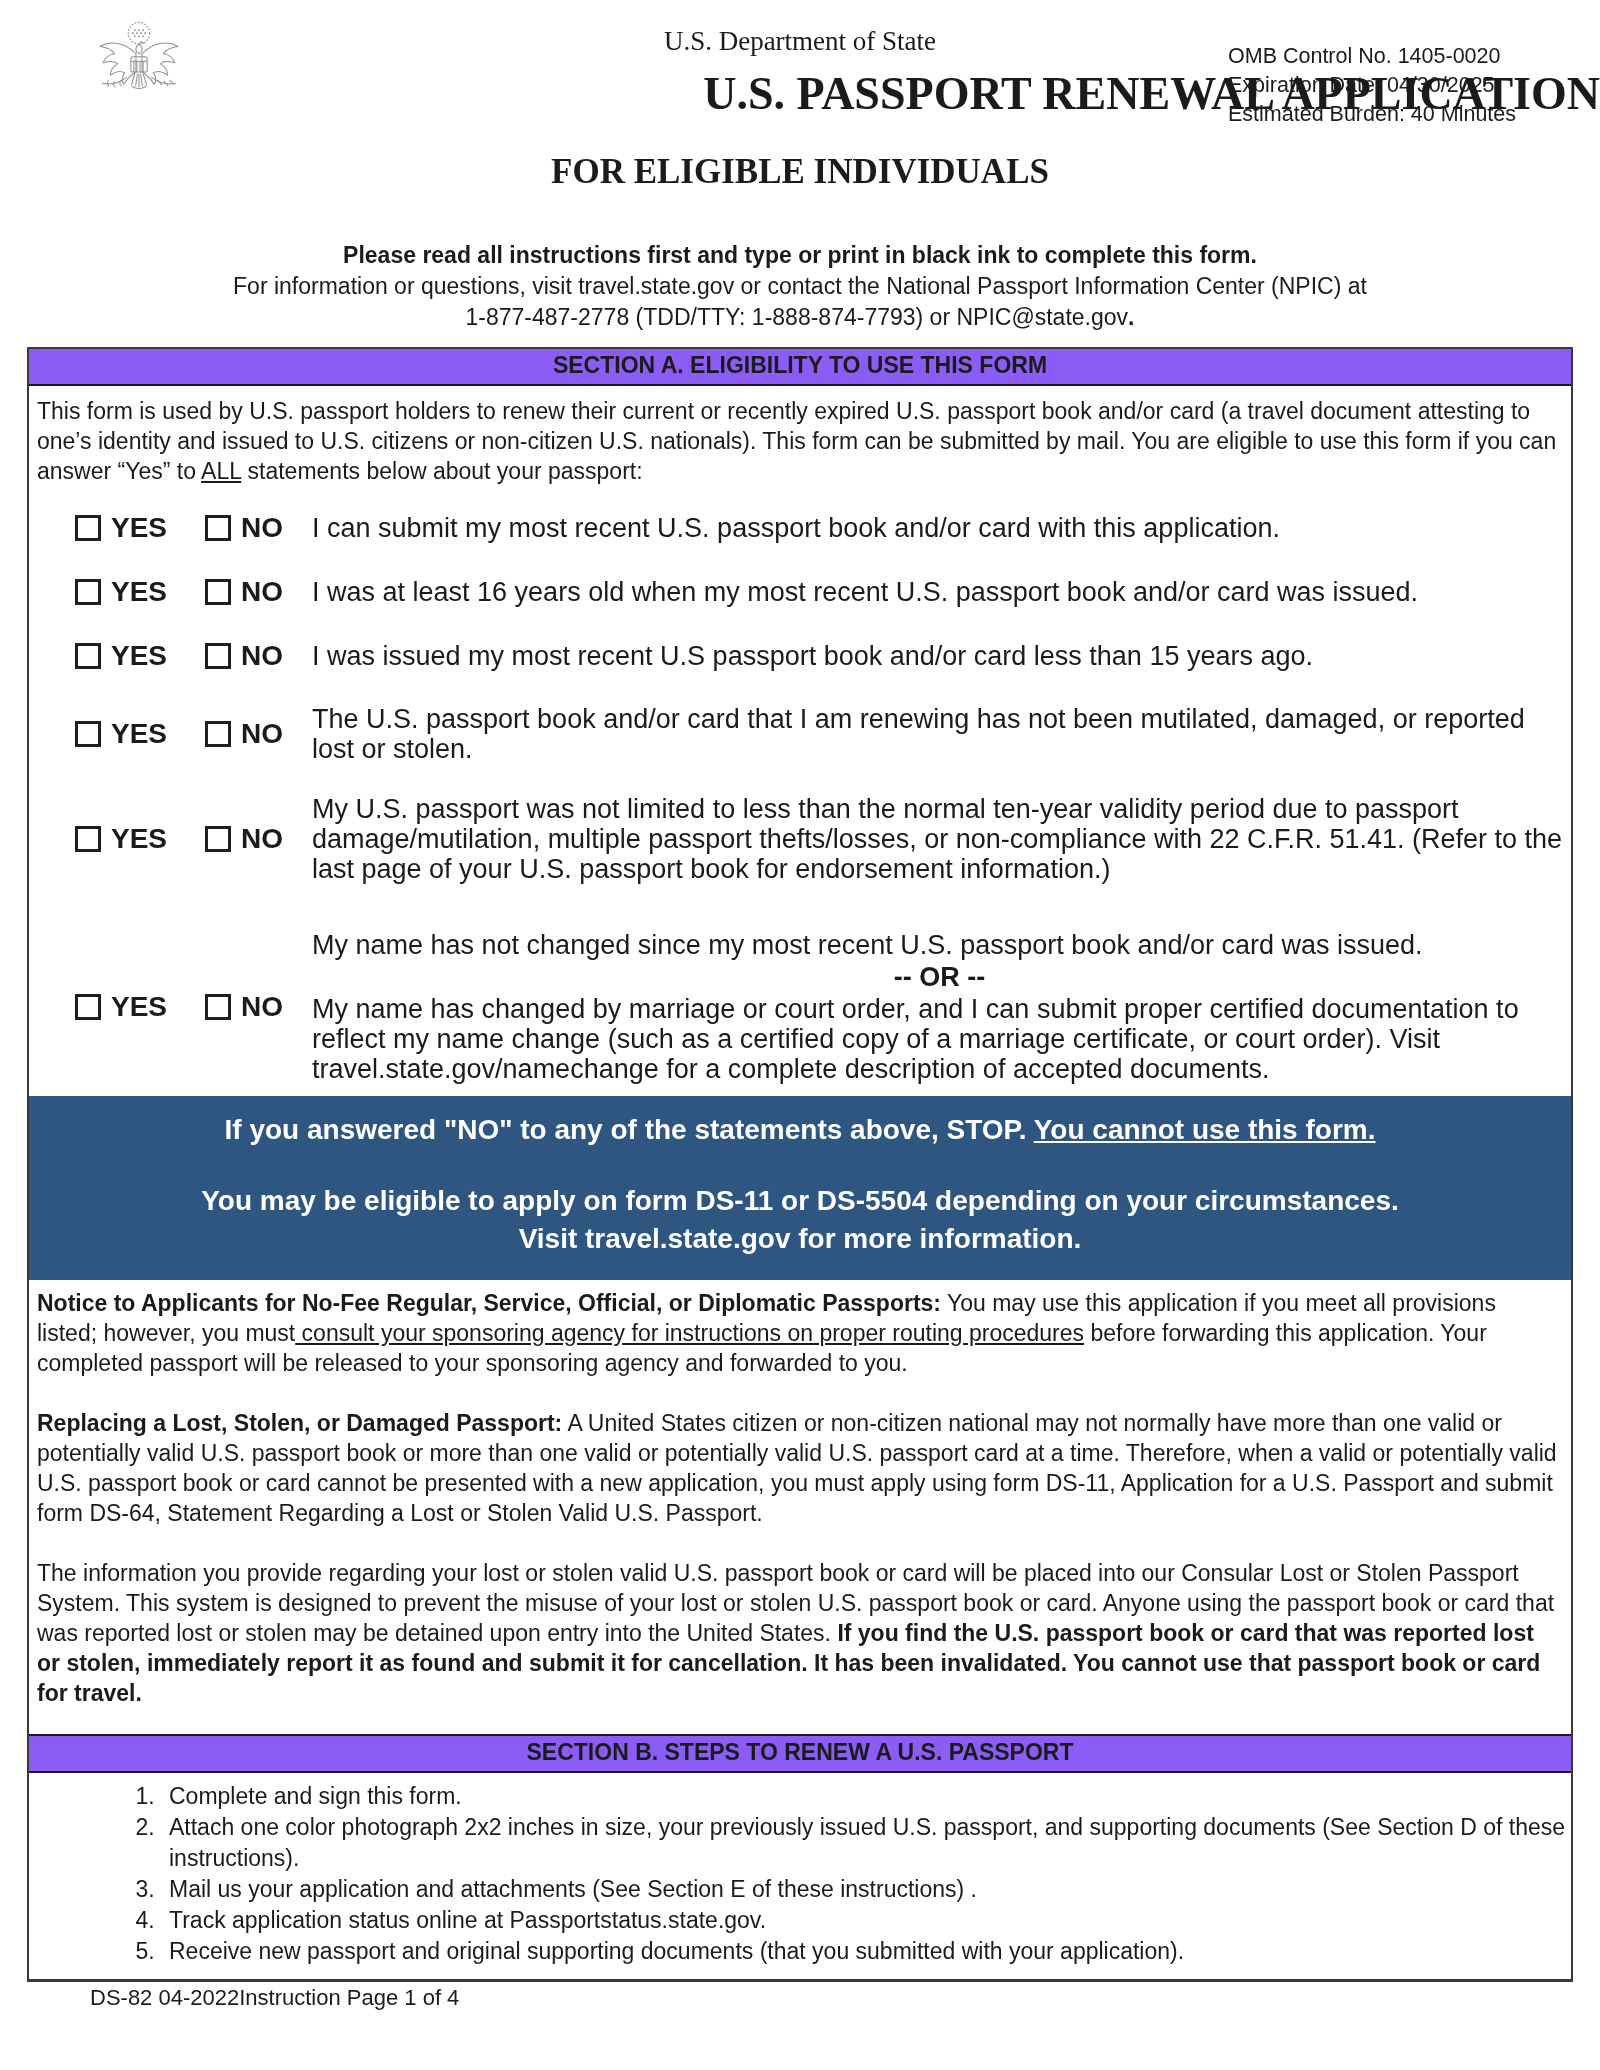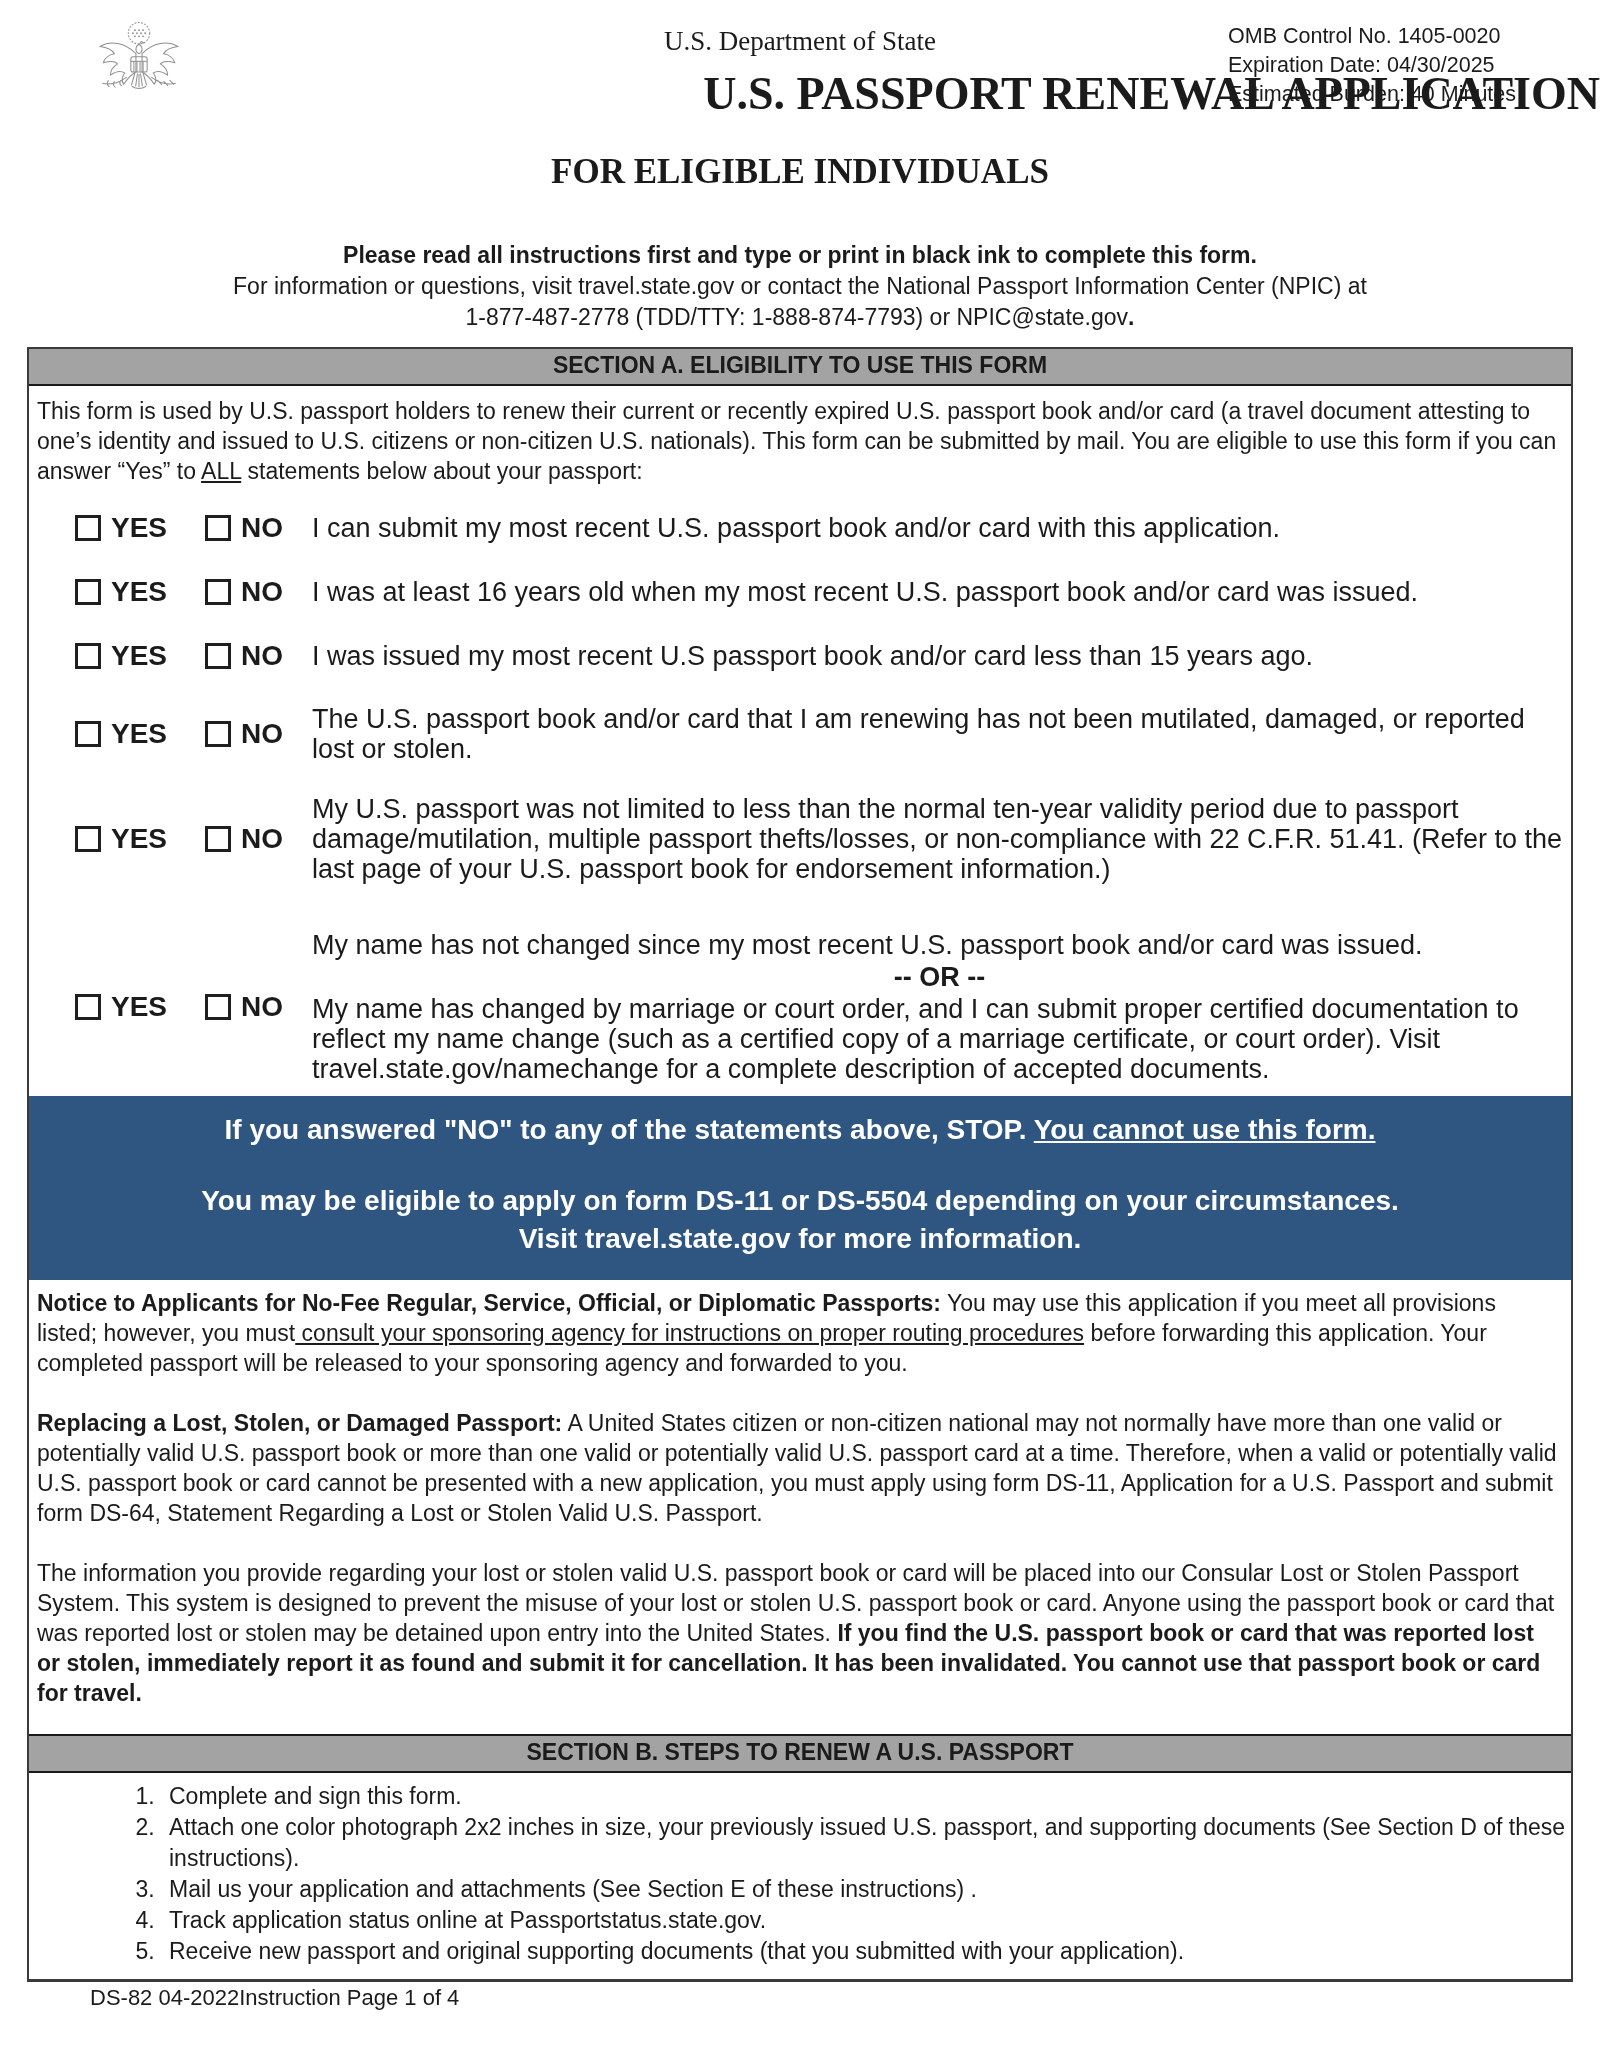--- a/index.html
+++ b/index.html
@@ -8,28 +8,28 @@
     position:relative; width:1600px; height:2070px; background:#ffffff;
     font-family:"Liberation Sans", sans-serif; color:#1b1b1b; overflow:hidden;
   }
   
   .hdr { position:relative; padding-top:26px; }
   .seal { position:absolute; left:88px; top:20px; width:102px; height:102px; }
   .titles { text-align:center; }
   .dept { font-family:"Liberation Serif", serif; font-size:27px; font-weight:normal; }
   .title1 { font-family:"Liberation Serif", serif; font-size:46px; font-weight:bold; margin-top:10px;text-align:right; }
   .title2 { font-family:"Liberation Serif", serif; font-size:35px; font-weight:bold; margin-top:32px; }
-  .omb { position:absolute; left:1228px; top:22px; font-size:21.5px; line-height:29px; white-space:nowrap; }
+  .omb { position:absolute; left:1228px; top:42px; font-size:21.5px; line-height:29px; white-space:nowrap; }
   
   .preamble { margin-top:48px; text-align:center; font-size:23px; line-height:31px; }
   .preamble .b1 { font-weight:bold; }
   
   .main-box { margin:14px 27px 0 27px; border:2px solid #3a3a3a; border-bottom-width:3px; }
   .section-bar {
-    background:#a3a3a3; text-align:center; font-weight:bold; font-size:23px;
+    background:#8b5cf6; text-align:center; font-weight:bold; font-size:23px;
     padding:3px 0 5px; border-bottom:2px solid #1a1a1a;
   }
   .section-bar.topline { border-top:2px solid #1a1a1a; }
   
   .sectionA { padding-top:8px; }
   .intro { margin:2px 12px 26px 8px; font-size:23px; line-height:30px; }
   .u { text-decoration:underline; }
   .stmt { display:flex; align-items:center; padding-left:46px; margin-bottom:32px; }
   .stmt.mb30 { margin-bottom:30px; }
   .stmt.mb46 { margin-bottom:46px; }

